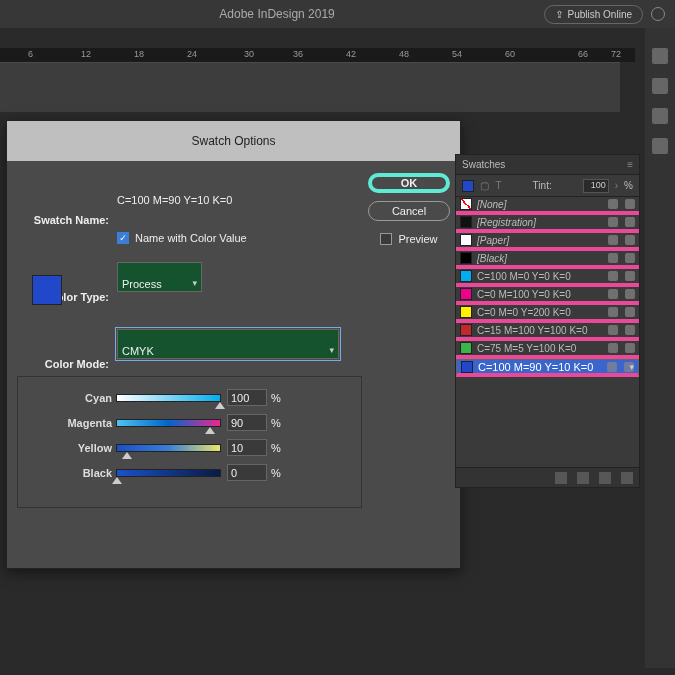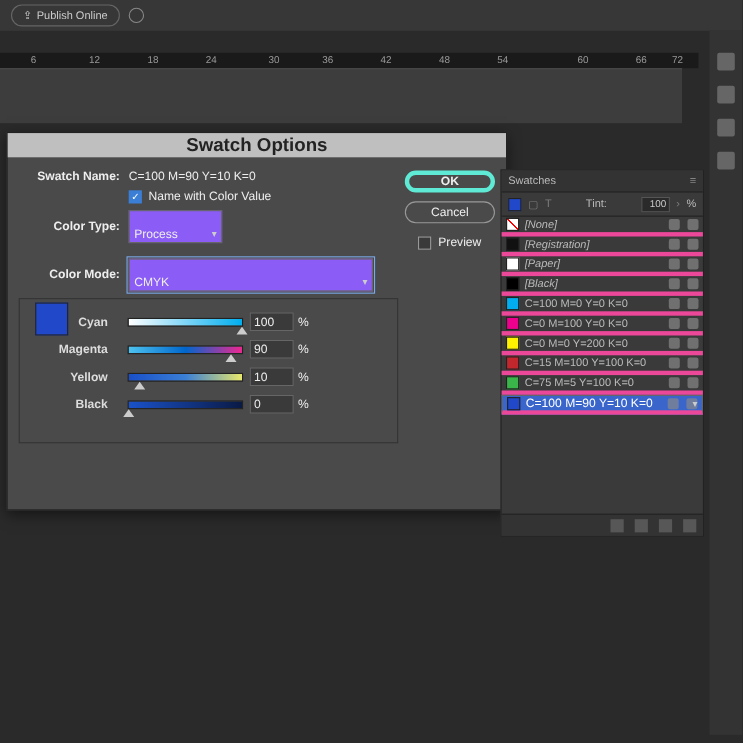--- a/index.html
+++ b/index.html
@@ -8,37 +8,37 @@
 .app-title { flex: 1; text-align: center; }
 .publish-btn { border: 1px solid #666; border-radius: 12px; padding: 3px 10px; font-size: 10px; color: #ccc; display: flex; align-items: center; gap: 4px; }
 .bulb { width: 14px; height: 14px; border: 1px solid #888; border-radius: 50%; margin-left: 8px; }
 .ruler { position: absolute; top: 48px; left: 0; right: 40px; height: 14px; background: #1a1a1a; display: flex; color: #999; font-size: 9px; }
 .ruler span { position: absolute; top: 1px; }
 .canvas { position: absolute; top: 62px; left: 0; width: 620px; height: 50px; background: #3d3d3d; border-top: 1px solid #4a4a4a; }
 .right-tools { position: absolute; right: 0; top: 28px; width: 30px; height: 640px; background: #333; display: flex; flex-direction: column; align-items: center; gap: 14px; padding-top: 20px; }
 .tool-ic { width: 16px; height: 16px; background: #888; border-radius: 2px; opacity: 0.6; }
 
 .dialog { position: absolute; left: 6px; top: 120px; width: 455px; background: #4a4a4a; border: 1px solid #222; box-shadow: 0 4px 12px rgba(0,0,0,.5); }
-.dlg-title { height: 22px; background: #bfbfbf; color: #222; font-size: 17px; display: flex; align-items: center; justify-content: center; font-weight: 700; }
+.dlg-title { height: 40px; background: #bfbfbf; color: #222; font-size: 12px; display: flex; align-items: center; justify-content: center; font-weight: 400; }
 .dlg-body { display: flex; padding: 12px 10px 60px 10px; gap: 6px; }
 .dlg-left { flex: 1; }
 .dlg-right { width: 95px; display: flex; flex-direction: column; align-items: center; gap: 8px; }
 .row { display: flex; align-items: center; margin-bottom: 6px; font-size: 11px; color: #eee; }
-.row-lbl { width: 100px; text-align: right; padding-right: 8px; font-weight: 600; white-space: nowrap; }
+.row-lbl { width: 100px; text-align: right; padding-right: 8px; font-weight: 600; white-space: nowrap; margin-top: 41px; }
 .row-val { color: #eee; }
 .chk { width: 12px; height: 12px; background: #3a7fd5; display: inline-flex; align-items: center; justify-content: center; margin-right: 6px; color: #fff; font-size: 9px; }
 .chk-empty { width: 12px; height: 12px; border: 1px solid #999; display: inline-block; margin-right: 6px; background: #3a3a3a; }
-.sel { background: #8b5cf6; border: 1px solid #666; color: #eee; font-size: 11px; padding: 15px 18px 1px 4px; position: relative; }
+.sel { background: #14532d; border: 1px solid #666; color: #eee; font-size: 11px; padding: 15px 18px 1px 4px; position: relative; }
 .sel::after { content: "▾"; position: absolute; right: 4px; color: #ccc; font-size: 9px; }
 .sel.small { width: 85px; }
 .sel.wide { width: 222px; }
 .sel.out { outline: 1px solid #7aa9e8; outline-offset: 1px; }
 .color-box { width: 345px; border: 1px solid #333; padding: 12px 8px 18px 8px; margin-top: 6px; }
 .ch-row { display: flex; align-items: center; margin-bottom: 8px; }
-.ch-lbl { width: 90px; text-align: right; padding-right: 18px; font-weight: 600; font-size: 11px; }
+.ch-lbl { width: 90px; text-align: right; padding-right: 4px; font-weight: 600; font-size: 11px; }
 .slider { width: 105px; height: 8px; position: relative; margin-right: 6px; border: 1px solid #222; }
 .slider.cy { background: linear-gradient(90deg, #fff, #00aeef); }
 .slider.mg { background: linear-gradient(90deg, #4dc3ef, #0066cc, #ed2790); }
 .slider.yl { background: linear-gradient(90deg, #194fc8, #3a7fd5, #e8e86b); }
 .slider.bk { background: linear-gradient(90deg, #1a52c9, #0a1a45); }
 .thumb { position: absolute; top: 7px; width: 0; height: 0; border-left: 5px solid transparent; border-right: 5px solid transparent; border-bottom: 7px solid #ccc; transform: translateX(-5px); }
 .numbox { width: 40px; height: 17px; background: #3a3a3a; border: 1px solid #666; color: #eee; font-size: 11px; padding: 1px 3px; }
 .pct { margin-left: 4px; color: #eee; }
 .swatch-preview { width: 30px; height: 30px; background: #2148c8; position: absolute; left: 32px; top: 275px; border: 1px solid #222; }
 .btn { width: 82px; height: 20px; border: 1px solid #999; border-radius: 11px; background: transparent; color: #eee; font-size: 11px; display: flex; align-items: center; justify-content: center; }
@@ -57,38 +57,39 @@
 .meta-ic { width: 10px; height: 10px; background: #888; border-radius: 2px; margin-left: 2px; opacity: .7; flex-shrink:0; }
 .sw-foot { height: 20px; background: #333; display: flex; align-items: center; justify-content: flex-end; gap: 10px; padding: 0 6px; margin-top: 90px; border-top: 1px solid #222; }
 .foot-ic { width: 12px; height: 12px; background: #666; opacity: .7; }
 .dim { opacity: .5; }
 .italic { font-style: italic; }
 </style>
 </head>
 <body>
 
 <div class="topbar">
+  <span class="app-title">Adobe InDesign 2019</span>
   <div class="publish-btn">
     <span>⇪</span>
     <span>Publish Online</span>
   </div>
   <div class="bulb"></div>
 </div>
 
 <div class="ruler">
     <span style="left: 28px;">6</span>
     <span style="left: 81px;">12</span>
     <span style="left: 134px;">18</span>
     <span style="left: 187px;">24</span>
     <span style="left: 244px;">30</span>
     <span style="left: 293px;">36</span>
     <span style="left: 346px;">42</span>
     <span style="left: 399px;">48</span>
     <span style="left: 452px;">54</span>
-    <span style="left: 525px;">60</span>
+    <span style="left: 505px;">60</span>
     <span style="left: 578px;">66</span>
     <span style="left: 611px;">72</span>
   </div>
 <div class="canvas"></div>
 
 <div class="right-tools">
   <div class="tool-ic"></div>
   <div class="tool-ic"></div>
   <div class="tool-ic"></div>
   <div class="tool-ic"></div>

